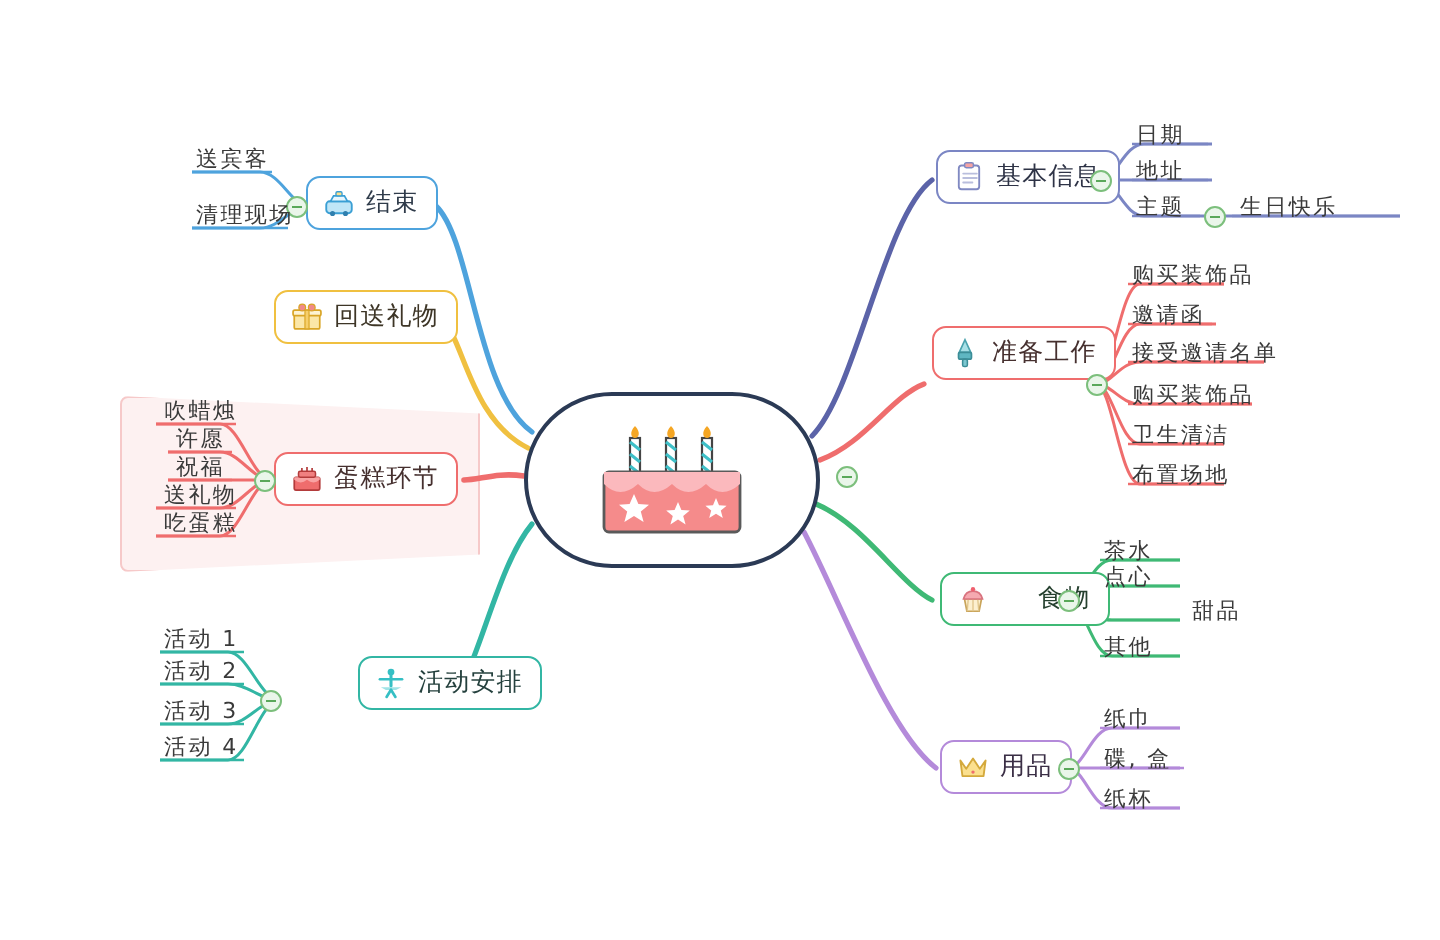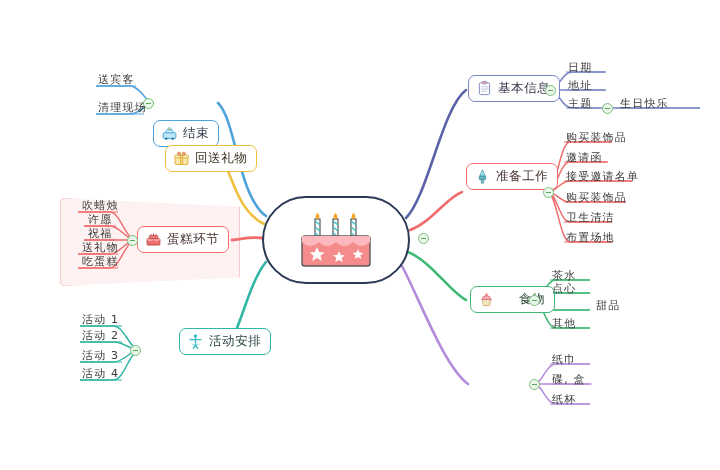--- a/index.html
+++ b/index.html
@@ -23,22 +23,22 @@
   .node .ico{display:inline-block;width:17px;height:17px;flex:0 0 17px;position:relative;}
 
   
   #root{
     left:262px;top:196px;width:148px;height:88px;
     border:2.2px solid #2b3a55;border-radius:44px;
     display:flex;align-items:center;justify-content:center;padding:0;
   }
 
   
-  .b-blue  {border:1.4px solid #4ea3dd;margin-top:32px;}
-  .b-gold  {border:1.4px solid #f0c040;margin-left:28px;}
+  .b-blue  {border:1.4px solid #4ea3dd;}
+  .b-gold  {border:1.4px solid #f0c040;}
   .b-red   {border:1.4px solid #ef6d6d;}
   .b-teal  {border:1.4px solid #32b6a4;}
   .b-slate {border:1.4px solid #7b86c4;}
   .b-green {border:1.4px solid #3fb975;}
   .b-purple{border:1.4px solid #b48ada;}
 
   .c-blue{color:#2f3b4a}.c-gold{color:#3d3526}.c-red{color:#46302f}
   .c-teal{color:#24403d}.c-slate{color:#2e3346}.c-green{color:#25402f}
   .c-purple{color:#3a2e45}
 
@@ -297,18 +297,27 @@
       </svg>
     </span>
     <span class="label c-green">食物</span>
   </div>
   <span class="toggle" style="left:529px;top:295px;"></span>
   <span class="leaf" style="left:552px;top:270px;">茶水</span>
   <span class="leaf" style="left:552px;top:283px;">点心</span>
   <span class="leaf" style="left:552px;top:300px;margin-left:44px;">甜品</span>
   <span class="leaf" style="left:552px;top:318px;">其他</span>
 
+  <div class="node b-purple" style="left:470px;top:370px;">
+    <span class="ico">
+      <svg viewBox="0 0 20 20">
+        <path d="M2.6,6.2 L6,11 L10,5 L14,11 L17.4,6.2 L16.2,15.4 H3.8z" fill="#fbe08f" stroke="#d4a93c" stroke-width="1.1" stroke-linejoin="round"></path>
+        <circle cx="10" cy="13" r="1" fill="#ef6d6d"></circle>
+      </svg>
+    </span>
+    <span class="label c-purple">用品</span>
+  </div>
   <span class="toggle" style="left:529px;top:379px;"></span>
   <span class="leaf" style="left:552px;top:354px;">纸巾</span>
   <span class="leaf" style="left:552px;top:374px;">碟, 盒</span>
   <span class="leaf" style="left:552px;top:394px;">纸杯</span>
 
 </div>
 
 </body></html>

